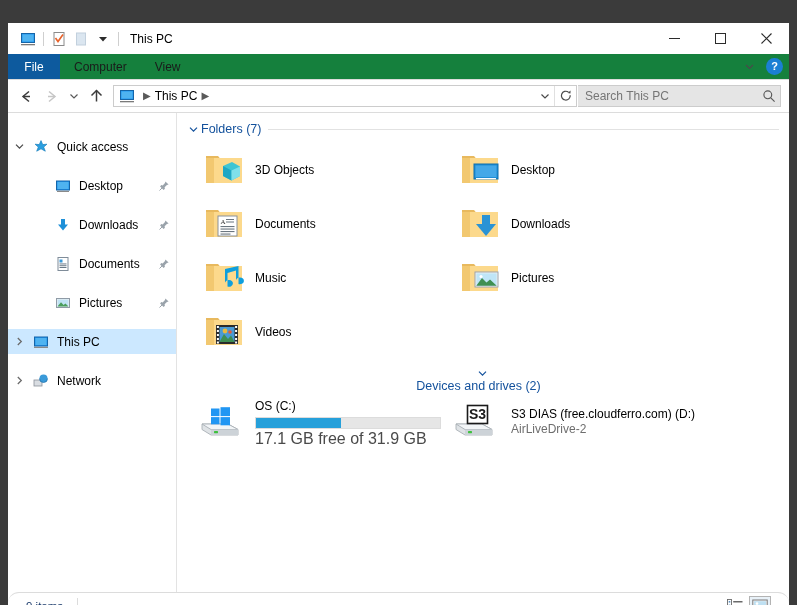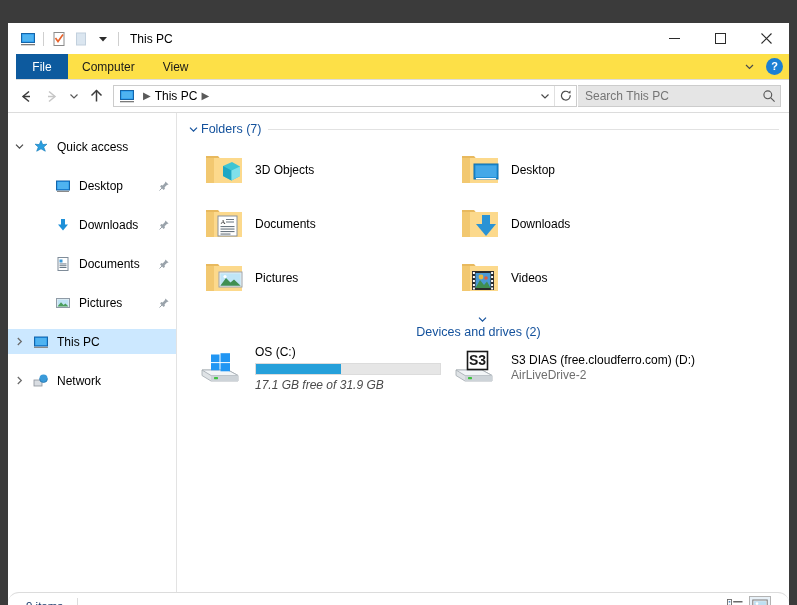--- a/index.html
+++ b/index.html
@@ -73,24 +73,23 @@
     align-items: center;
     justify-content: center;
   }
 
   
   .tabstrip {
     height: 25px;
     min-height: 25px;
     display: flex;
     align-items: stretch;
-    background: #fde047;
+    background: #15803d;
     position: relative;
     border-bottom: 1px solid #dcdcdc;
-    margin-left: 8px;
   }
   .tab {
     display: flex;
     align-items: center;
     justify-content: center;
     font-size: 12px;
     color: #1a1a1a;
     padding: 0 14px;
     height: 25px;
     box-sizing: border-box;
@@ -361,25 +360,24 @@
     background: #e6e6e6;
     border: 1px solid #dcdcdc;
     box-sizing: border-box;
     margin: 3px 0 3px 0;
   }
   .bar-fill {
     height: 100%;
     background: #26a0da;
   }
   .drive-free {
-    font-size: 12px;
+    font-size: 16px;
     color: #4a4a4a;
     white-space: nowrap;
     line-height: 14px;
-    font-style: italic;
   }
 
   
   .statusbar {
     height: 25px;
     min-height: 25px;
     border-top: 1px solid #dcdcdc;
     display: flex;
     align-items: center;
     background: #ffffff;
@@ -739,20 +737,31 @@
               <path d="M3 5 L15 5 L18 8.5 L3 8.5 Z" fill="#e8b95e"></path>
               <path d="M3 7 L39 7 L39 32 L3 32 Z" fill="#fcd98c"></path>
               <path d="M3 7 L11 7 L11 32 L3 32 Z" fill="#f2c870"></path>
               <rect x="23" y="10" width="8" height="11" fill="#2a93d5"></rect>
               <path d="M17 19 L37 19 L27 31 Z" fill="#2a93d5"></path>
             </svg>
           </div>
           <div class="tile-label">Downloads</div>
         </div>
 
+        <div class="tile">
+          <div class="tile-ico">
+            <svg width="42" height="38" viewBox="0 0 42 38">
+              <path d="M3 5 L15 5 L18 8.5 L3 8.5 Z" fill="#e8b95e"></path>
+              <path d="M3 7 L39 7 L39 32 L3 32 Z" fill="#fcd98c"></path>
+              <path d="M3 7 L11 7 L11 32 L3 32 Z" fill="#f2c870"></path>
+              <path d="M22 10 L22 25 A4 3.4 0 1 1 24.5 27.6 L24.5 14 L33 11.5 L33 22.5 A4 3.4 0 1 1 35.5 25 L35.5 7 Z" fill="#0e9fdd"></path>
+            </svg>
+          </div>
+          <div class="tile-label">Music</div>
+        </div>
 
         <div class="tile">
           <div class="tile-ico">
             <svg width="42" height="38" viewBox="0 0 42 38">
               <path d="M3 5 L15 5 L18 8.5 L3 8.5 Z" fill="#e8b95e"></path>
               <path d="M3 7 L39 7 L39 32 L3 32 Z" fill="#fcd98c"></path>
               <path d="M3 7 L11 7 L11 32 L3 32 Z" fill="#f2c870"></path>
               <rect x="16" y="13" width="23" height="15" fill="#f3f3f3" stroke="#9aa3ab" stroke-width="1"></rect>
               <rect x="17.3" y="14.3" width="20.4" height="12.4" fill="#bfe5f7"></rect>
               <path d="M17.3 26.7 L23 19 L27.5 23.5 L31 20.5 L37.7 26.7 Z" fill="#3f8f52"></path>

